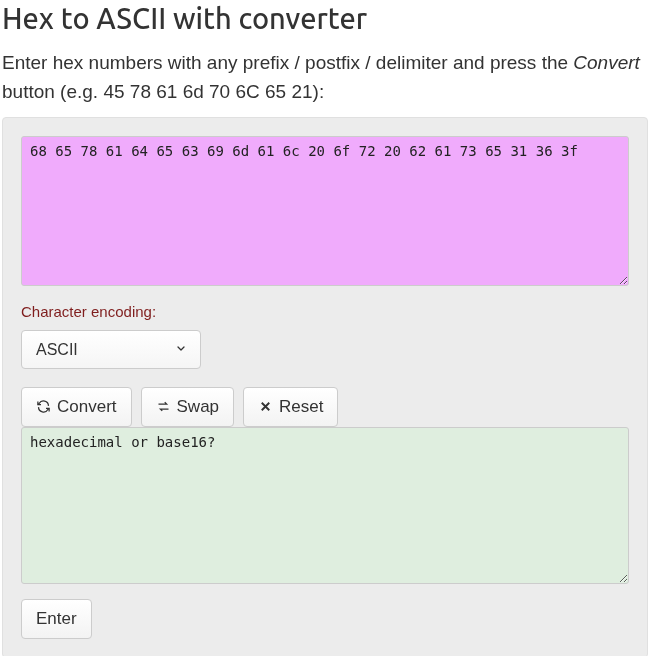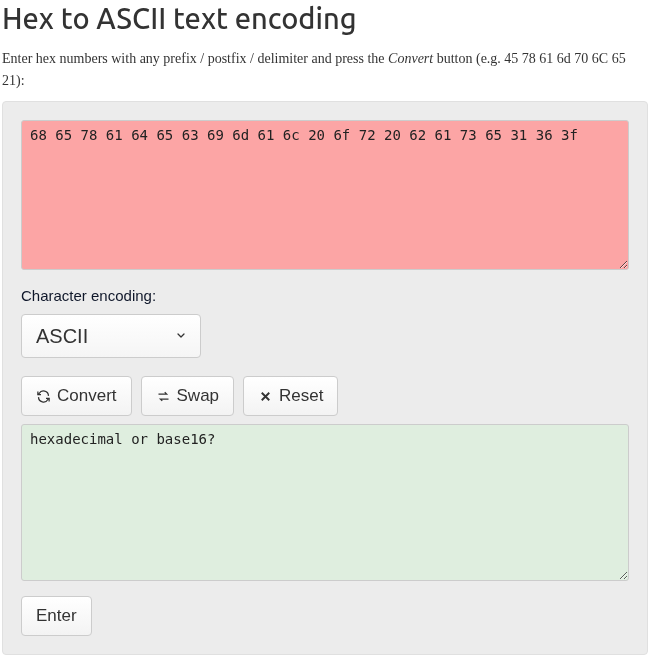--- a/index.html
+++ b/index.html
@@ -14,64 +14,63 @@
   .page { padding: 0 2px 2px 2px; }
   h1 {
     font-size: 29px;
     font-weight: 500;
     color: #333;
     margin: 0 0 14px 0;
     padding-top: 2px;
     font-family: Ubuntu, "Helvetica Neue", Helvetica, Arial, sans-serif;
   }
   p.intro {
-    font-size: 14px;
+    font-size: 19px;
     color: #333;
     margin: 0 0 0 0;
     line-height: 1.55;
-    font-family: Liberation Serif, serif;
   }
   p.intro em { font-style: italic; }
   .panel {
     background: #ececec;
     border: 1px solid #e0e0e0;
     border-radius: 4px;
     padding: 18px 18px 18px 18px;
     margin-top: 10px;
   }
   textarea {
     width: 100%;
     font-family: "DejaVu Sans Mono", Menlo, Consolas, monospace;
     font-size: 14px;
     padding: 5px 8px;
     border: 1px solid #ccc;
     border-radius: 3px;
     resize: both;
     line-height: 1.4;
     color: #222;
-    background: #fca5a5;
+    background: #f0abfc;
   }
   .input-area { height: 150px; }
   .output-area {
     height: 157px;
     background: #dfeedf;
   }
   .label {
     font-size: 15px;
-    color: #0f172a;
+    color: #7f1d1d;
     margin: 14px 0 10px 0;
   }
   .select-wrap {
     position: relative;
     display: inline-block;
   }
   select {
     appearance: none;
     -webkit-appearance: none;
-    font-size: 20px;
+    font-size: 16px;
     padding: 10px 52px 10px 14px;
     border: 1px solid #ccc;
     border-radius: 4px;
     background: linear-gradient(#fff,#f5f5f5);
     color: #333;
     min-width: 180px;
   }
   .select-caret {
     position: absolute;
     right: 14px;
@@ -89,28 +88,28 @@
     background: linear-gradient(#fff,#f3f3f3);
     color: #333;
     cursor: pointer;
     display: inline-flex;
     align-items: center;
     gap: 6px;
     font-family: inherit;
   }
   .icon { display:inline-flex; }
   .icon svg { width:15px; height:15px; stroke:#333; stroke-width:2; fill:none; }
-  .output-wrap { margin-top: 8px; }
+  .output-wrap { margin-top: 0; }
   .select-row { margin-top: 12px; }
 </style>
 </head>
 <body>
 
 <div class="page">
-  <h1>Hex to ASCII text encoding</h1>
+  <h1>Hex to ASCII with converter</h1>
 
   <p class="intro">
     <span>Enter hex numbers with any prefix / postfix / delimiter and press the </span><em>Convert</em><span> button (e.g. 45 78 61 6d 70 6C 65 21):</span>
   </p>
 
   <div class="panel">
 
     <textarea class="input-area" style="">68 65 78 61 64 65 63 69 6d 61 6c 20 6f 72 20 62 61 73 65 31 36 3f</textarea>
 
     <div class="label">Character encoding:</div>

